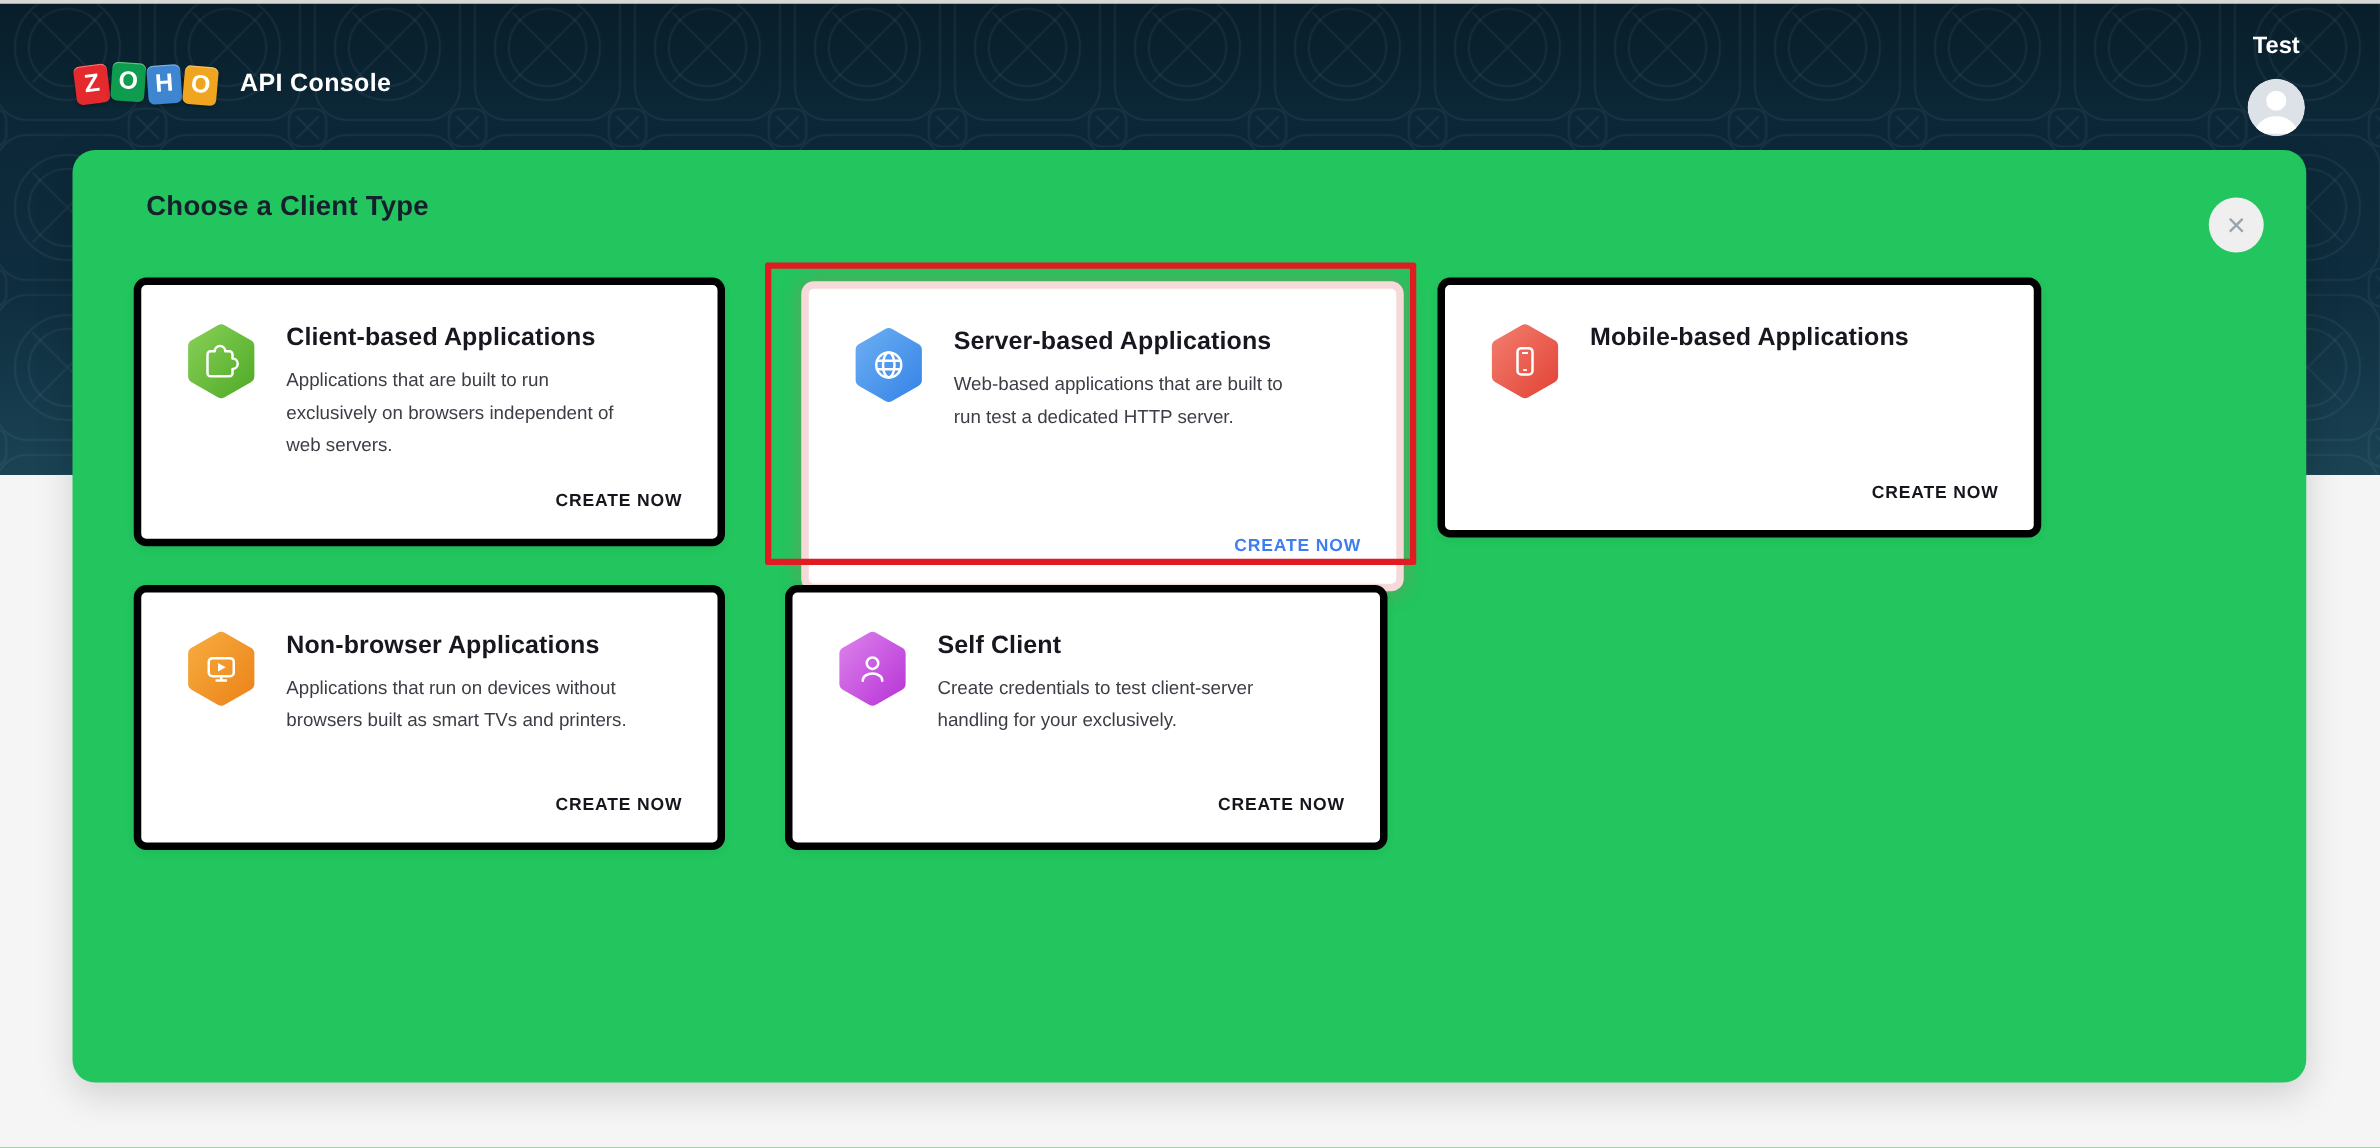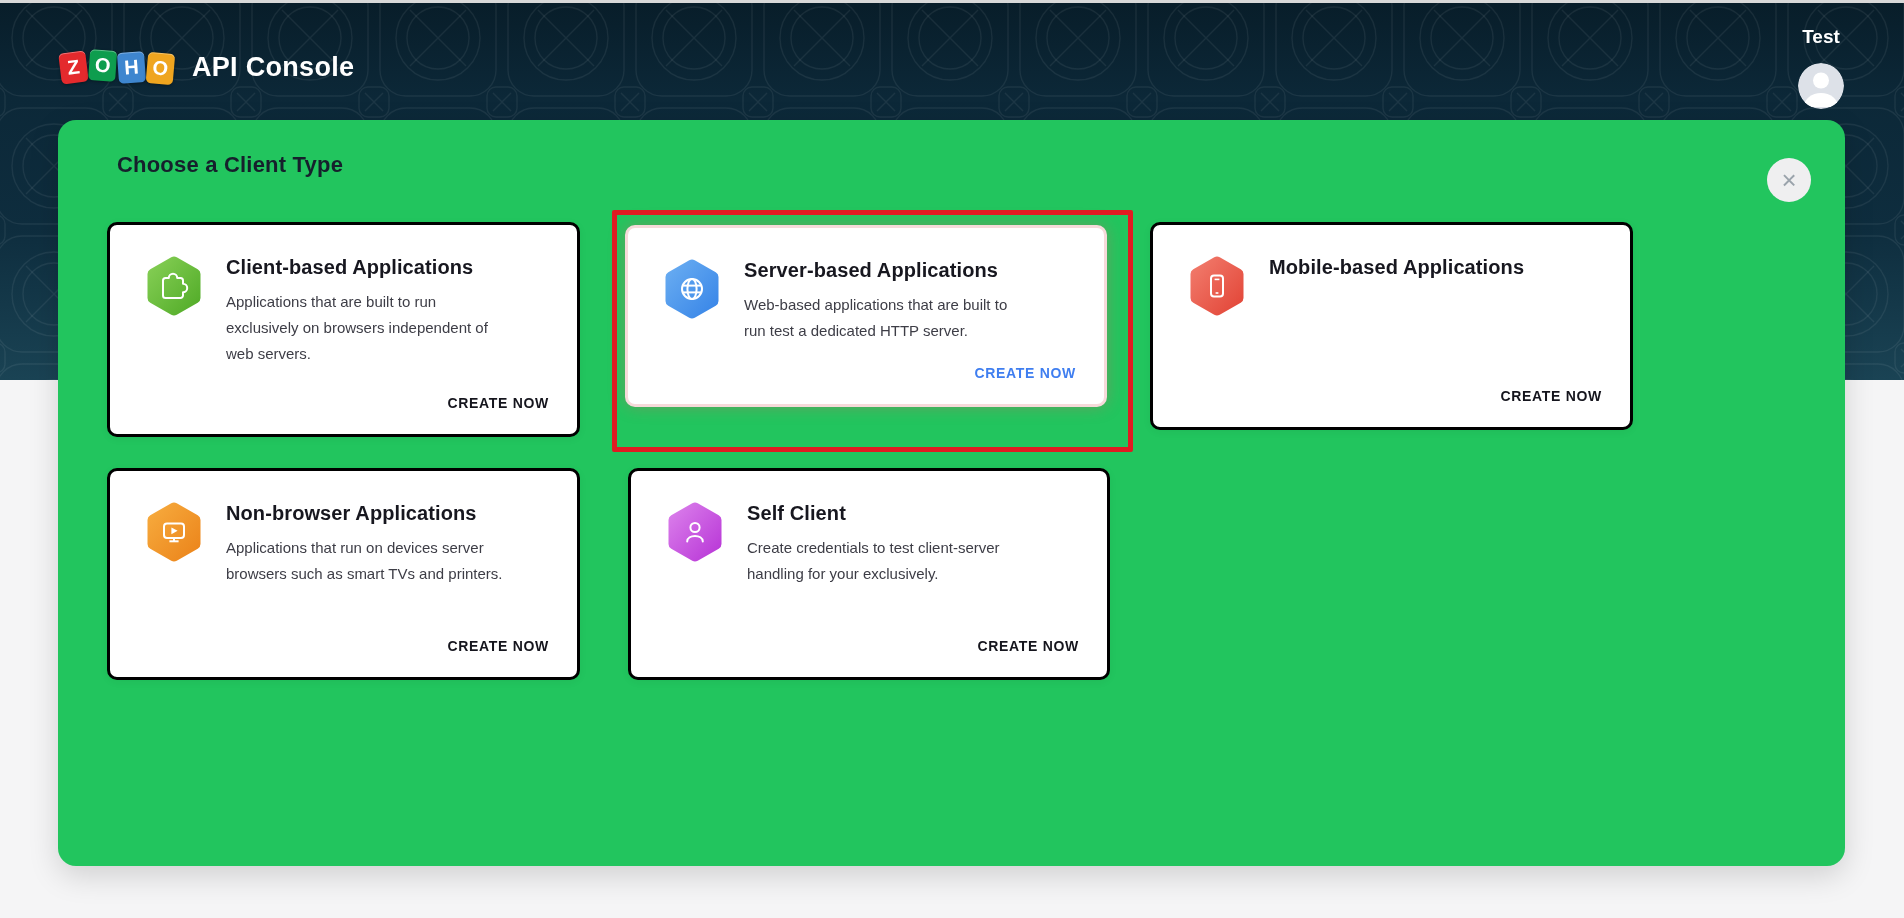--- a/index.html
+++ b/index.html
@@ -29,21 +29,21 @@
   .tile {
     width:27px; height:31px; border-radius:5px; margin-right:2px;
     display:flex; align-items:center; justify-content:center;
     color:#fff; font-size:20px; font-weight:bold;
     box-shadow:0 1px 3px rgba(0,0,0,0.35), inset 0 1px 0 rgba(255,255,255,0.35);
   }
   .tile-0 { background:#e42a2d; transform:rotate(-7deg); }
   .tile-1 { background:#0e9d4e; transform:rotate(4deg) translateY(-2px); }
   .tile-2 { background:#3e86cf; transform:rotate(-4deg); }
   .tile-3 { background:#efa51f; transform:rotate(5deg) translateY(1px); }
-  .app-title { color:#fff; font-size:27px; font-weight:600; letter-spacing:.3px; margin-left:16px; }
+  .app-title { color:#fff; font-size:20px; font-weight:600; letter-spacing:.3px; margin-left:16px; }
   .user-area { margin-left:auto; display:flex; align-items:center; gap:15px;flex-direction:column; }
   .user-name { color:#fff; font-size:19px; font-weight:600; }
   
   .modal {
     position:absolute; left:58px; top:120px; width:1787px; height:746px;
     background:#22c55e; border-radius:18px; z-index:4;
     box-shadow:0 10px 30px rgba(0,0,0,0.15);
   }
   .modal-title {
     position:absolute; left:59px; top:32px;
@@ -51,24 +51,24 @@
   }
   .close-btn {
     position:absolute; right:34px; top:38px; width:44px; height:44px;
     border-radius:50%; background:#efeff0; border:none; cursor:pointer;
     color:#9aa3ab; font-size:26px; line-height:44px; text-align:center;
     font-family:"Liberation Sans", sans-serif;
   }
   
   .card {
     position:absolute; background:#fff; border-radius:10px;
-    border:3px solid #000000; box-shadow:0 2px 8px rgba(0,0,0,0.05);
+    border:6px solid #000000; box-shadow:0 2px 8px rgba(0,0,0,0.05);
   }
   .card-1 { left:49px;   top:102px; width:473px; height:215px; }
-  .card-2 { left:567px;  top:105px; width:482px; height:182px; border-color:#f6dada;
+  .card-2 { left:583px;  top:105px; width:482px; height:248px; border-color:#f6dada;
             box-shadow:0 0 16px rgba(236,90,98,0.35); }
   .card-3 { left:1092px; top:102px; width:483px; height:208px; }
   .card-4 { left:49px;   top:348px; width:473px; height:212px; }
   .card-5 { left:570px;  top:348px; width:482px; height:212px; }
   .hex-icon { position:absolute; left:34px; top:29px; }
   .card-title {
     position:absolute; left:116px; top:31px;
     font-size:20px; font-weight:700; color:#17171f; letter-spacing:.1px;
   }
   .card-desc {
@@ -215,21 +215,21 @@
         </defs>
       <polygon points="0,-24 21,-12 21,12 0,24 -21,12 -21,-12" fill="url(#g3)" stroke="url(#g3)" stroke-width="11" stroke-linejoin="round"></polygon>
       <g fill="none" stroke="#fff" stroke-width="2">
         <rect x="-10" y="-8.5" width="20" height="14.5" rx="3"></rect>
         <path d="M -2.6,-4.6 L 3.6,-1.2 L -2.6,2.2 Z" fill="#fff" stroke="none"></path>
         <line x1="0" y1="6" x2="0" y2="9"></line>
         <line x1="-4.6" y1="9.3" x2="4.6" y2="9.3"></line>
       </g>
     </svg>
     <div class="card-title">Non-browser Applications</div>
-    <div class="card-desc">Applications that run on devices server browsers such as smart TVs and printers.</div>
+    <div class="card-desc">Applications that run on devices without browsers built as smart TVs and printers.</div>
     <a class="card-cta">CREATE NOW</a>
   </div>
 
   <div class="card card-5">
     <svg class="hex-icon" width="60" height="64" viewBox="-30 -32 60 64">
       <defs>
           <linearGradient id="g4" x1="0" y1="0" x2="1" y2="1">
         <stop offset="0" stop-color="#d97cea"></stop>
         <stop offset="1" stop-color="#ba3ad8"></stop>
       </linearGradient>

